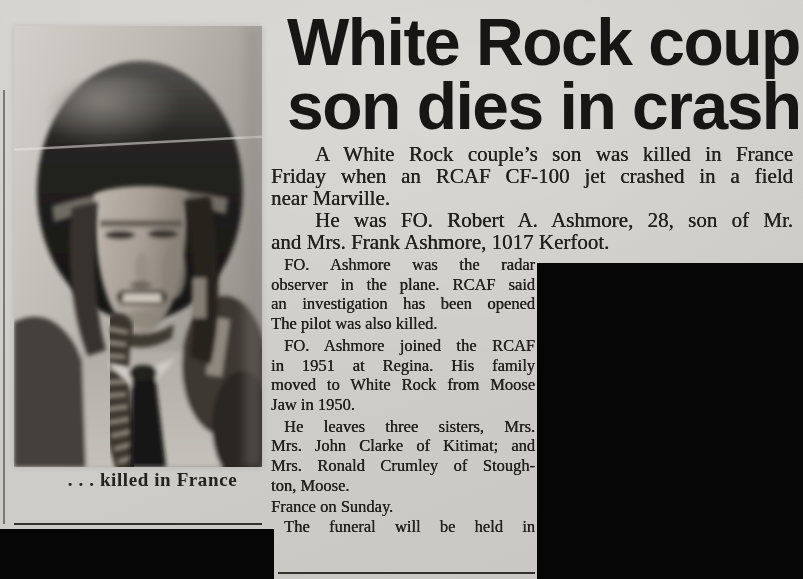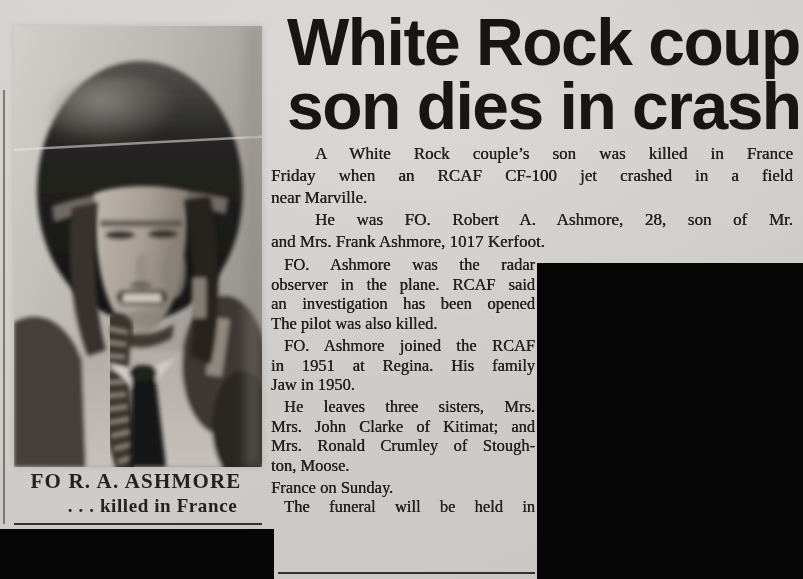--- a/index.html
+++ b/index.html
@@ -23,21 +23,21 @@
   
   .black-bl{position:absolute;left:0;top:529px;width:274px;height:50px;background:#060606;}
   .black-r{position:absolute;left:537px;top:263px;width:266px;height:316px;background:#060606;}
   
   .headline{position:absolute;left:287px;top:10px;width:512px;margin:0;
             font-family:"Liberation Sans", sans-serif;font-weight:bold;
             font-size:66px;line-height:64px;letter-spacing:-1.5px;color:#171614;}
   .hline{display:block;white-space:nowrap;}
   
   .lead{position:absolute;left:271px;top:143px;width:522px;
-        font-size:17px;line-height:22px;}
+        font-size:21px;line-height:22px;}
   .column{position:absolute;left:271px;top:255px;width:264px;
           font-size:16.5px;line-height:19.7px;}
   .lead,.column{color:#22211e;text-shadow:0.3px 0 0 currentColor;}
   .ln{text-align:left;}
   .jl{text-align:justify;text-align-last:justify;}
   .ind-lg{text-indent:44px;}
   .ind-sm{text-indent:13px;}
   .cpara{margin:0 0 2px 0;}
   .end-rule{position:absolute;left:278px;top:572px;width:257px;height:2px;background:#34312d;}
 </style>
@@ -131,21 +131,20 @@
         <path d="M118,342 L140,340 L152,441 L116,441 Z" fill="#171512"></path>
         <ellipse cx="129" cy="347" rx="14" ry="8" fill="#23201c"></ellipse>
       </g>
 
       <rect x="-12" y="116" width="280" height="2.5" fill="#e8e6e2" opacity="0.55" transform="rotate(-3 124 117)"></rect>
       <rect x="230" y="0" width="18" height="441" fill="#8b8782" opacity="0.35" filter="url(#soft2)"></rect>
     </svg>
   </figure>
 
   <div class="caption">
-    <div class="cap1">FO R. A. ASHMORE</div>
     <div class="cap2">. . . killed in France</div>
   </div>
   <div class="caption-rule"></div>
 
   <div class="black-bl"></div>
   <div class="black-r"></div>
 
   <h1 class="headline">
     <span class="hline">White Rock couple’s</span>
     <span class="hline">son dies in crash</span>
@@ -162,20 +161,21 @@
   <div class="column">
     <div class="cpara">
       <div class="ln jl ind-sm">FO. Ashmore was the radar</div>
       <div class="ln jl">observer in the plane. RCAF said</div>
       <div class="ln jl">an investigation has been opened</div>
       <div class="ln">The pilot was also killed.</div>
     </div>
     <div class="cpara">
       <div class="ln jl ind-sm">FO. Ashmore joined the RCAF</div>
       <div class="ln jl">in 1951 at Regina. His family</div>
+      <div class="ln jl">moved to White Rock from Moose</div>
       <div class="ln">Jaw in 1950.</div>
     </div>
     <div class="cpara">
       <div class="ln jl ind-sm">He leaves three sisters, Mrs.</div>
       <div class="ln jl">Mrs. John Clarke of Kitimat; and</div>
       <div class="ln jl">Mrs. Ronald Crumley of Stough-</div>
       <div class="ln">ton, Moose.</div>
     </div>
     <div class="cpara">
       <div class="ln">France on Sunday.</div>

